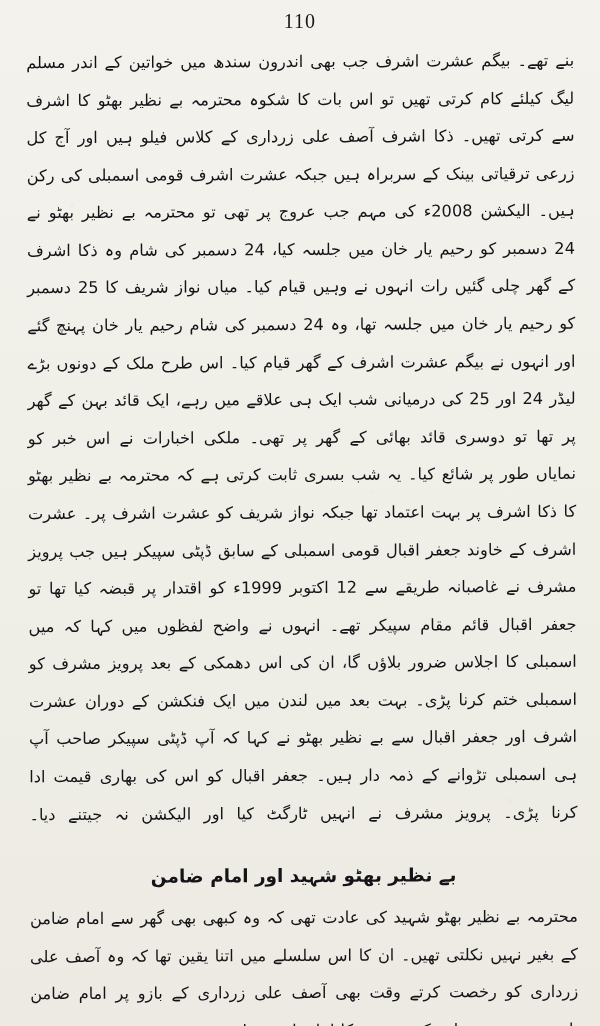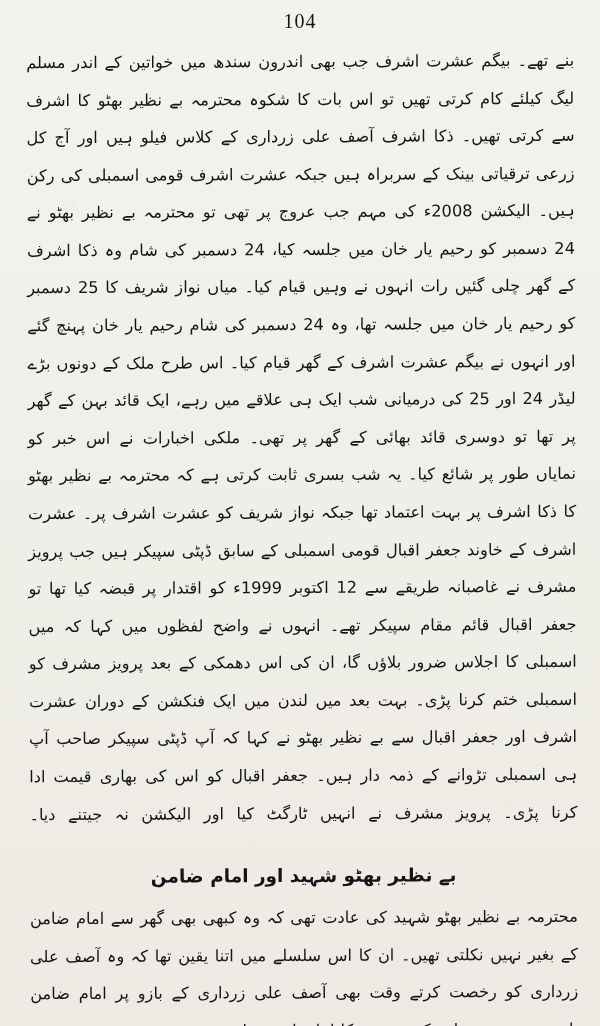--- a/index.html
+++ b/index.html
@@ -84,21 +84,21 @@
   .tilt {
     transform: rotate(-0.25deg);
     transform-origin: 50% 0%;
   }
 </style>
 </head>
 <body>
 
 <div class="page">
 
-  <div class="page-number">104</div>
+  <div class="page-number">110</div>
 
   <div class="body-area tilt">
 
     <div class="urdu">
 
       <p class="para first">بنے تھے۔ بیگم عشرت اشرف جب بھی اندرون سندھ میں خواتین کے اندر مسلم لیگ کیلئے کام کرتی تھیں تو اس بات کا شکوہ محترمہ بے نظیر بھٹو کا اشرف سے کرتی تھیں۔ ذکا اشرف آصف علی زرداری کے کلاس فیلو ہیں اور آج کل زرعی ترقیاتی بینک کے سربراہ ہیں جبکہ عشرت اشرف قومی اسمبلی کی رکن ہیں۔ الیکشن 2008ء کی مہم جب عروج پر تھی تو محترمہ بے نظیر بھٹو نے 24 دسمبر کو رحیم یار خان میں جلسہ کیا، 24 دسمبر کی شام وہ ذکا اشرف کے گھر چلی گئیں رات انہوں نے وہیں قیام کیا۔ میاں نواز شریف کا 25 دسمبر کو رحیم یار خان میں جلسہ تھا، وہ 24 دسمبر کی شام رحیم یار خان پہنچ گئے اور انہوں نے بیگم عشرت اشرف کے گھر قیام کیا۔ اس طرح ملک کے دونوں بڑے لیڈر 24 اور 25 کی درمیانی شب ایک ہی علاقے میں رہے، ایک قائد بہن کے گھر پر تھا تو دوسری قائد بھائی کے گھر پر تھی۔ ملکی اخبارات نے اس خبر کو نمایاں طور پر شائع کیا۔ یہ شب بسری ثابت کرتی ہے کہ محترمہ بے نظیر بھٹو کا ذکا اشرف پر بہت اعتماد تھا جبکہ نواز شریف کو عشرت اشرف پر۔ عشرت اشرف کے خاوند جعفر اقبال قومی اسمبلی کے سابق ڈپٹی سپیکر ہیں جب پرویز مشرف نے غاصبانہ طریقے سے 12 اکتوبر 1999ء کو اقتدار پر قبضہ کیا تھا تو جعفر اقبال قائم مقام سپیکر تھے۔ انہوں نے واضح لفظوں میں کہا کہ میں اسمبلی کا اجلاس ضرور بلاؤں گا، ان کی اس دھمکی کے بعد پرویز مشرف کو اسمبلی ختم کرنا پڑی۔ بہت بعد میں لندن میں ایک فنکشن کے دوران عشرت اشرف اور جعفر اقبال سے بے نظیر بھٹو نے کہا کہ آپ ڈپٹی سپیکر صاحب آپ ہی اسمبلی تڑوانے کے ذمہ دار ہیں۔ جعفر اقبال کو اس کی بھاری قیمت ادا کرنا پڑی۔ پرویز مشرف نے انہیں ٹارگٹ کیا اور الیکشن نہ جیتنے دیا۔</p>
 
       <h2 class="heading">بے نظیر بھٹو شہید اور امام ضامن</h2>
 
       <p class="para tail last-line">محترمہ بے نظیر بھٹو شہید کی عادت تھی کہ وہ کبھی بھی گھر سے امام ضامن کے بغیر نہیں نکلتی تھیں۔ ان کا اس سلسلے میں اتنا یقین تھا کہ وہ آصف علی زرداری کو رخصت کرتے وقت بھی آصف علی زرداری کے بازو پر امام ضامن باندھتی تھیں۔ جہاں تک محترمہ کا اپنا تعلق ہے اس</p>

